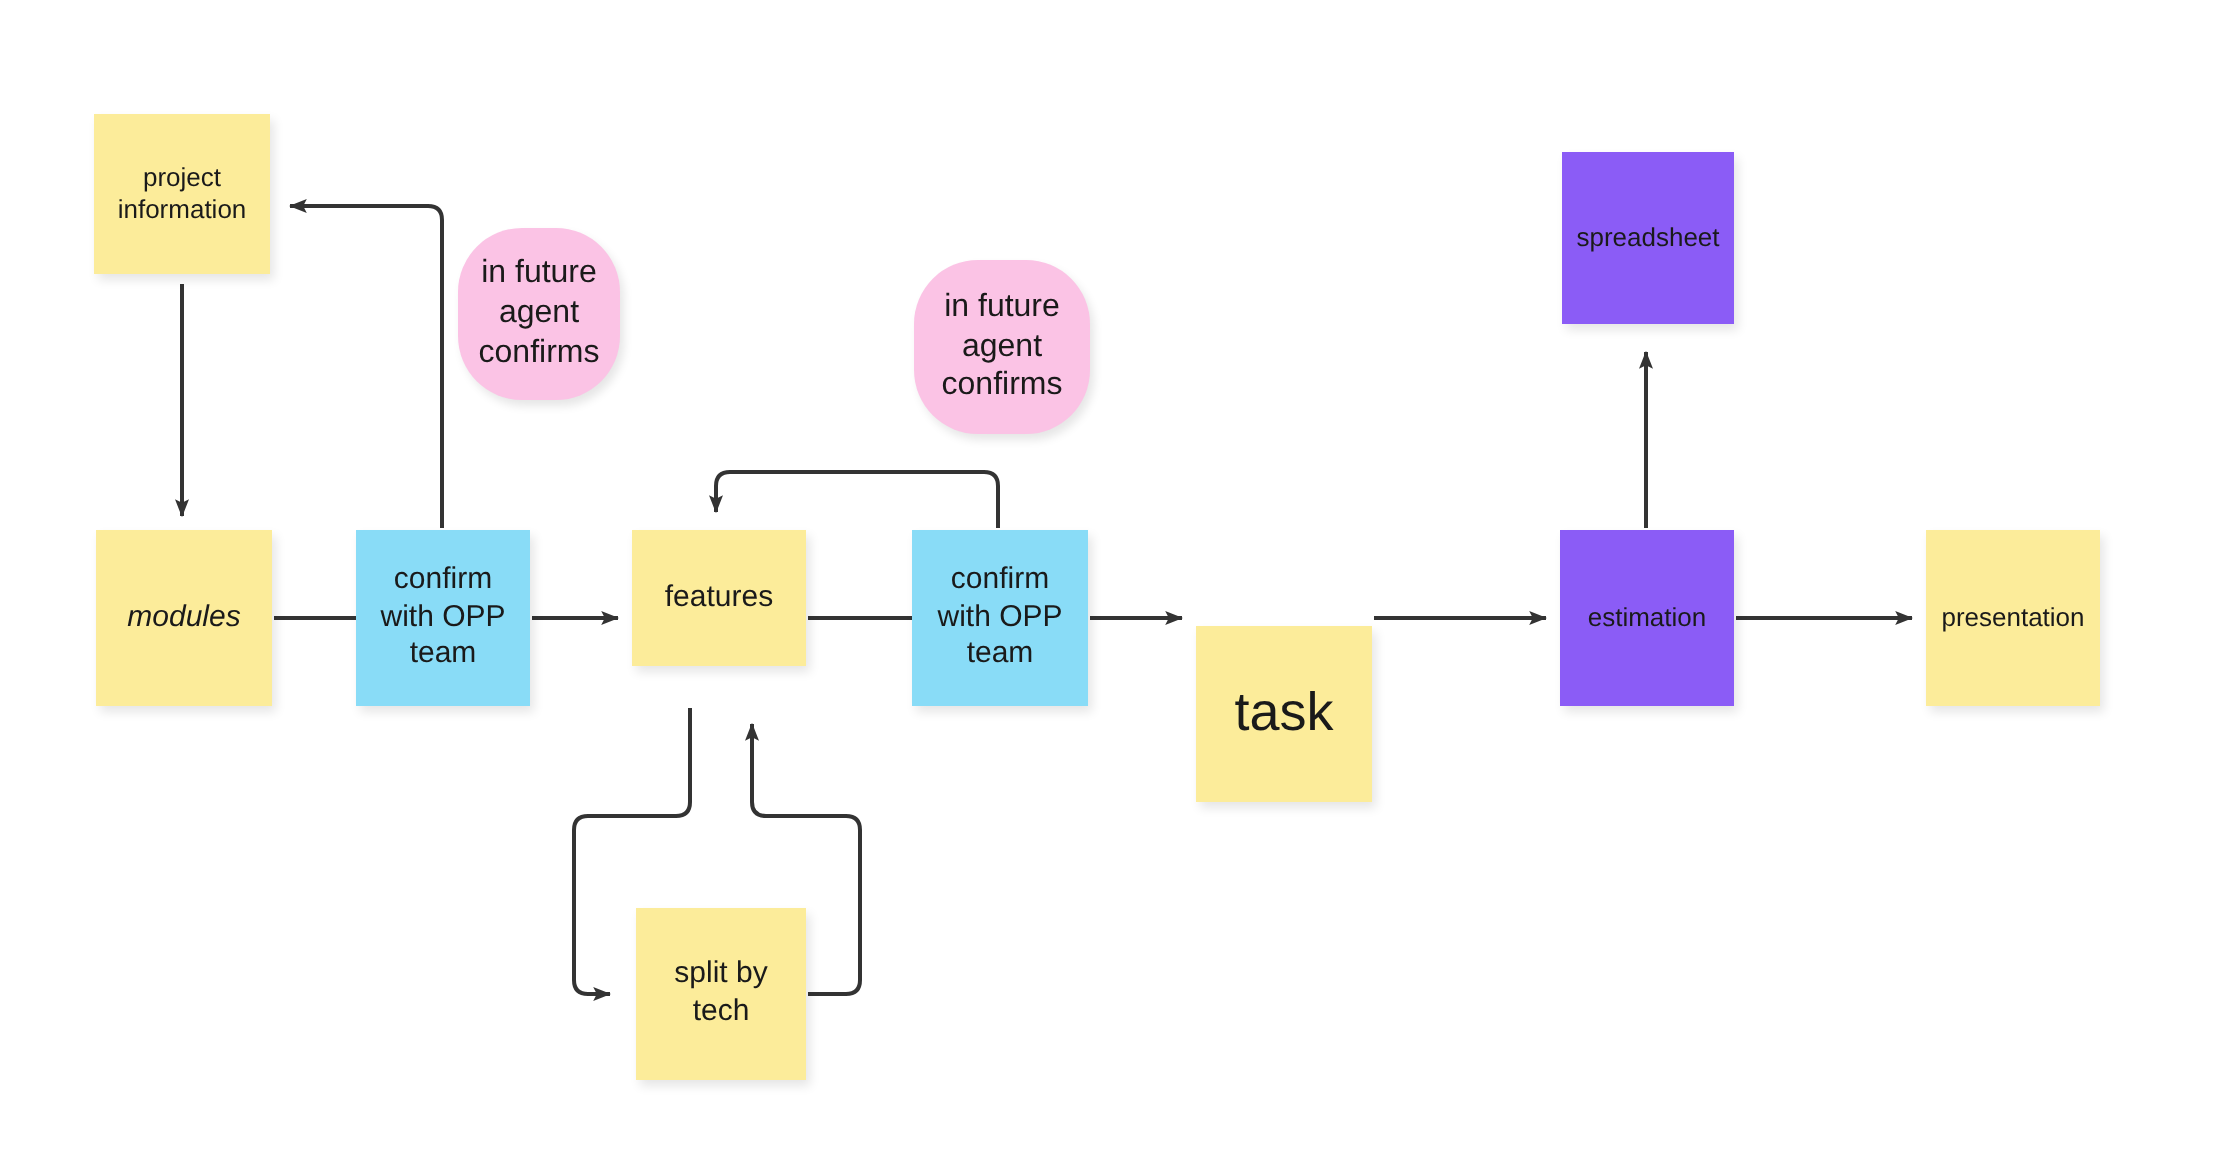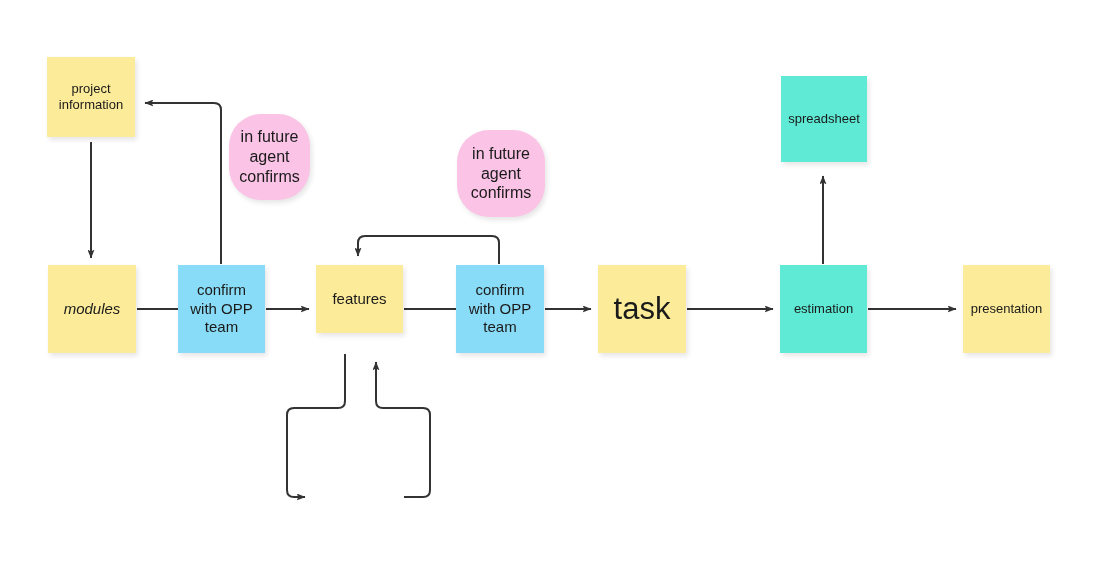--- a/index.html
+++ b/index.html
@@ -35,27 +35,27 @@
     color: #1a1a1a;
     line-height: 1.24;
     padding: 2px 4px;
     box-shadow: 2px 3px 5px rgba(0,0,0,0.10);
   }
   .note span {
     display: block;
     width: 100%;
   }
   .note-yellow { background: #fcec9a; }
-  .note-yellow-soft { background: #5eead4; }
+  .note-yellow-soft { background: #8b5cf6; }
   .note-blue { background: #89dcf7; }
   .note-pink { background: #fbc3e5; border-radius: 32px; }
   .fs-sm { font-size: 13px; }
   .fs-md { font-size: 15px; }
   .fs-lg { font-size: 16px; }
-  .fs-xl { font-size: 31px; }
+  .fs-xl { font-size: 27px; margin-top: 48px; }
 </style>
 </head>
 <body>
 
 <div id="canvas">
 
   <svg class="edges" viewBox="0 0 1114 588" width="1114" height="588">
     <defs>
       <marker id="arrowhead" markerWidth="9" markerHeight="7" refX="8.4" refY="3.5" orient="auto" markerUnits="userSpaceOnUse">
         <path d="M0,0 L9,3.5 L0,7 L1.8,3.5 Z" fill="#333333"></path>
@@ -140,20 +140,23 @@
   </div>
 
   <div class="note note-yellow fs-sm" style="left:963px; top:265px; width:87px; height:88px;">
     <span>presentation</span>
   </div>
 
   <div class="note note-yellow-soft fs-sm" style="left:781px; top:76px; width:86px; height:86px;">
     <span>spreadsheet</span>
   </div>
 
+  <div class="note note-yellow fs-md" style="left:318px; top:454px; width:85px; height:86px;">
+    <span>split by tech</span>
+  </div>
 
   <div class="note note-pink fs-lg" style="left:229px; top:114px; width:81px; height:86px;">
     <span>in future agent confirms</span>
   </div>
 
   <div class="note note-pink fs-lg" style="left:457px; top:130px; width:88px; height:87px;">
     <span>in future agent confirms</span>
   </div>
 
 </div>

